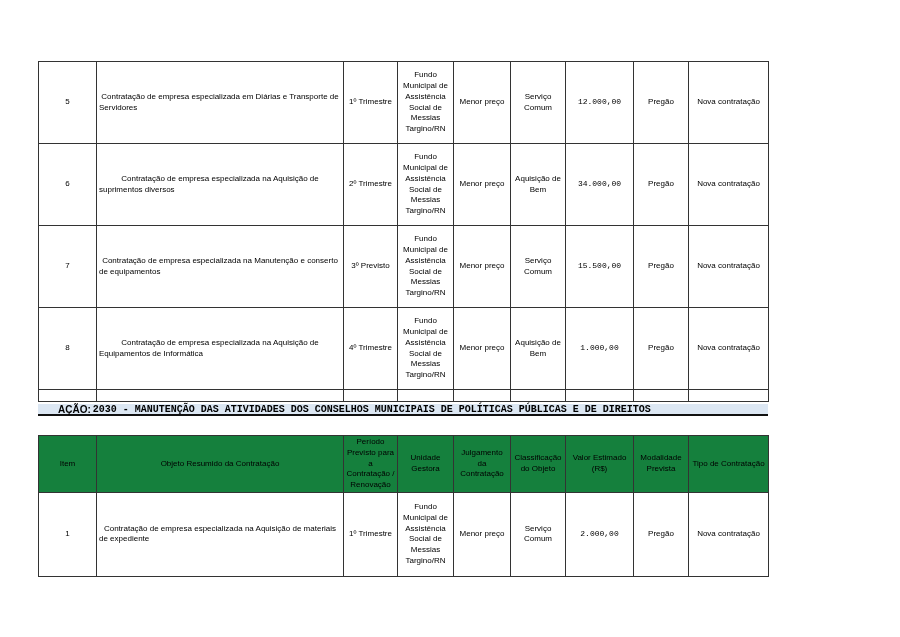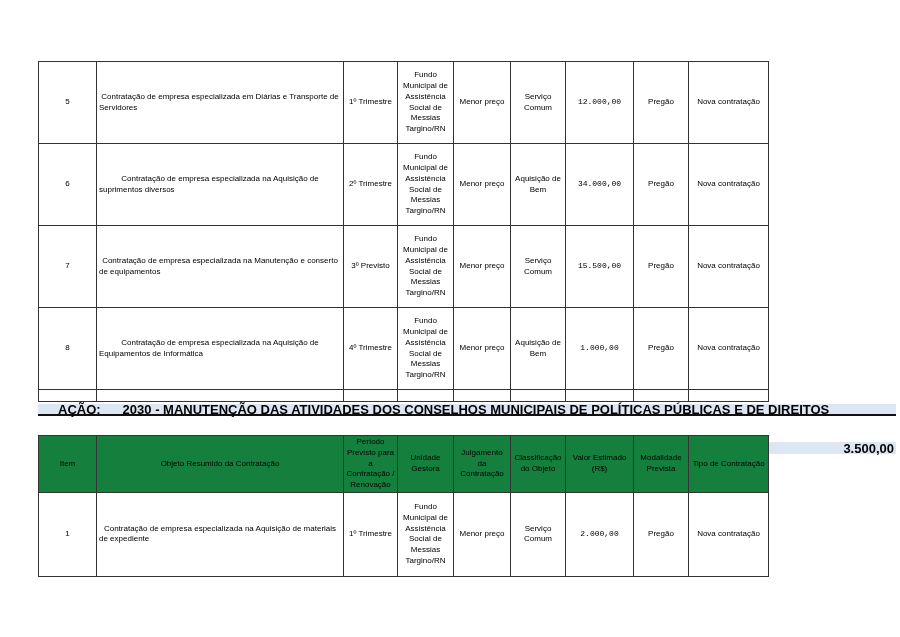--- a/index.html
+++ b/index.html
@@ -17,26 +17,26 @@
   }
   tr.r-data{height:82px;}
   tr.r-empty{height:12px;}
   tr.r-head{height:54px;}
   tr.r-last{height:84px;}
   td.c-item{font-weight:bold;}
   td.c-obj{text-align:justify;text-align-last:left;padding:2px 4px;}
   td.c-val{text-align:right;padding-right:4px;font-family:Liberation Mono, monospace;}
   th.hd{background:#15803d;font-weight:bold;padding:1px 2px;}
   .bar{
-    position:absolute;left:38px;width:858px;height:12px;background:#dce7f3;
-    display:flex;align-items:center;font-size:13px;font-weight:bold;box-sizing:border-box;
+    position:absolute;left:38px;width:730px;height:12px;background:#dce7f3;
+    display:flex;align-items:center;font-size:10px;font-weight:bold;box-sizing:border-box;
   }
   .bar-acao{top:404px;border-bottom:2px solid #111;}
   .bar-acao .lbl{margin-left:20px;}
-  .bar-acao .val{margin-left:22px;white-space:nowrap;}
+  .bar-acao .val{margin-left:2px;white-space:nowrap;font-family:Liberation Mono, monospace;}
   .bar-total{top:442px;justify-content:space-between;}
   .bar-total .lbl{margin-left:3px;}
   .bar-total .val{margin-right:2px;}
   #upper{left:38px;top:61px;}
   #lower{left:38px;top:435px;}
 </style>
 </head>
 <body>
 
 <div class="page">

